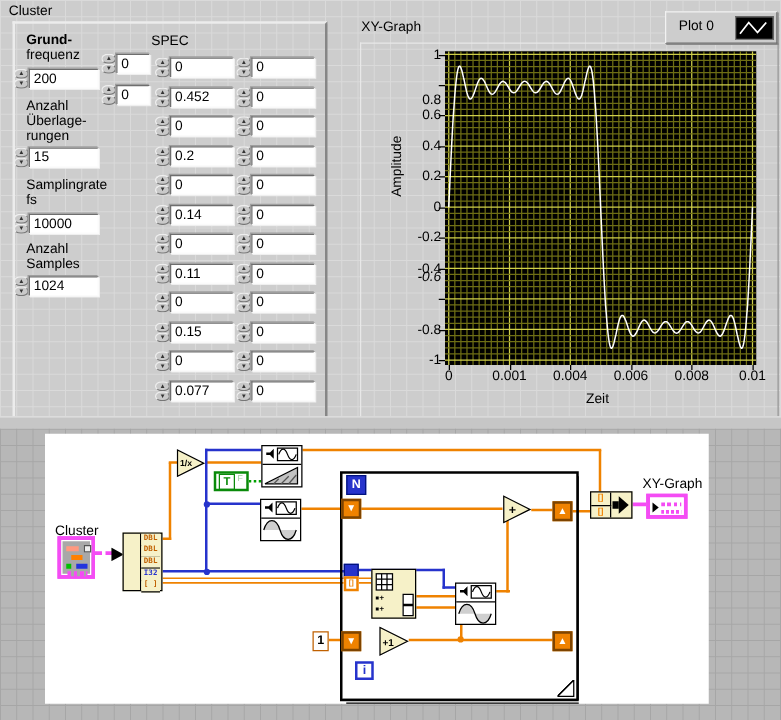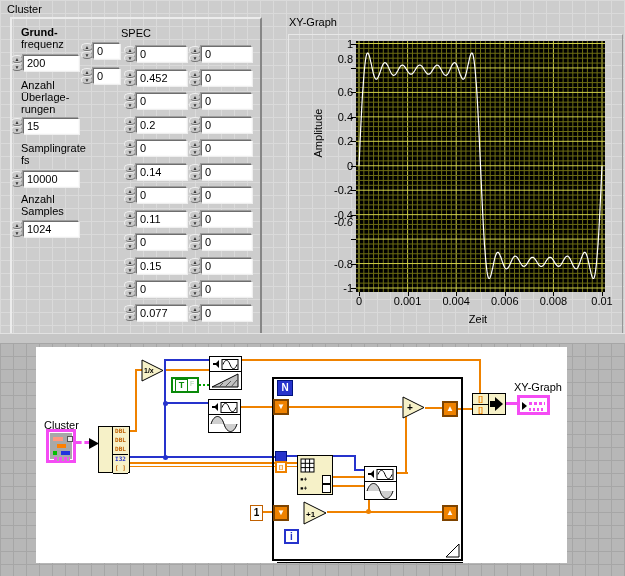--- a/index.html
+++ b/index.html
@@ -230,20 +230,28 @@
       <div class="fld" style="left:136px;top:304.5px;width:46px;height:14px;">0.077</div>
       <div class="spin" style="left:189px;top:304.5px;">
         <div class="sb" style="">▲</div>
         <div class="sb" style="">▼</div>
       </div>
       <div class="fld" style="left:201px;top:304.5px;width:46px;height:14px;">0</div>
     </div>
 
   <div class="graph-frame"></div>
   <div class="lbl" style="left:289px;top:16px;">XY-Graph</div>
+  <div id="legend">
+    <span id="legend-text">Plot 0</span>
+    <span id="legend-icon">
+      <svg width="29" height="17">
+          <polyline points="3,13 10,4 17,12 24,4" fill="none" stroke="#fff" stroke-width="1.4"></polyline>
+        </svg>
+    </span>
+  </div>
   <div id="plot">
     <svg id="plot-svg" width="249" height="251">
         <line x1="3" y1="0" x2="3" y2="251" stroke="#cfcf4a" stroke-width="1"></line>
         <line x1="7.86" y1="0" x2="7.86" y2="251" stroke="#6e6e14" stroke-width="1"></line>
         <line x1="12.72" y1="0" x2="12.72" y2="251" stroke="#6e6e14" stroke-width="1"></line>
         <line x1="17.58" y1="0" x2="17.58" y2="251" stroke="#6e6e14" stroke-width="1"></line>
         <line x1="22.44" y1="0" x2="22.44" y2="251" stroke="#6e6e14" stroke-width="1"></line>
         <line x1="27.3" y1="0" x2="27.3" y2="251" stroke="#6e6e14" stroke-width="1"></line>
         <line x1="32.16" y1="0" x2="32.16" y2="251" stroke="#6e6e14" stroke-width="1"></line>
         <line x1="37.02" y1="0" x2="37.02" y2="251" stroke="#6e6e14" stroke-width="1"></line>
@@ -352,21 +360,21 @@
       <div class="xticklabel" style="left:434.2px;top:295px;">0.004</div>
       <div class="tick" style="left:456.2px;top:292px;width:1px;height:4px;"></div>
       <div class="xticklabel" style="left:482.79999999999995px;top:295px;">0.006</div>
       <div class="tick" style="left:504.79999999999995px;top:292px;width:1px;height:4px;"></div>
       <div class="xticklabel" style="left:531.4px;top:295px;">0.008</div>
       <div class="tick" style="left:553.4px;top:292px;width:1px;height:4px;"></div>
       <div class="xticklabel" style="left:580px;top:295px;">0.01</div>
       <div class="tick" style="left:602px;top:292px;width:1px;height:4px;"></div>
       <div class="yticklabel" style="left:323px;top:37.5px;">1</div>
       <div class="tick" style="left:351px;top:43.5px;width:5px;height:1px;"></div>
-      <div class="yticklabel" style="left:323px;top:53px;">0.8</div>
+      <div class="yticklabel" style="left:323px;top:74px;">0.8</div>
       <div class="tick" style="left:351px;top:67.94999999999999px;width:5px;height:1px;"></div>
       <div class="yticklabel" style="left:323px;top:86.4px;">0.6</div>
       <div class="tick" style="left:351px;top:92.4px;width:5px;height:1px;"></div>
       <div class="yticklabel" style="left:323px;top:110.85px;">0.4</div>
       <div class="tick" style="left:351px;top:116.85px;width:5px;height:1px;"></div>
       <div class="yticklabel" style="left:323px;top:135.3px;">0.2</div>
       <div class="tick" style="left:351px;top:141.3px;width:5px;height:1px;"></div>
       <div class="yticklabel" style="left:323px;top:159.75px;">0</div>
       <div class="tick" style="left:351px;top:165.75px;width:5px;height:1px;"></div>
       <div class="yticklabel" style="left:323px;top:184.2px;">-0.2</div>

